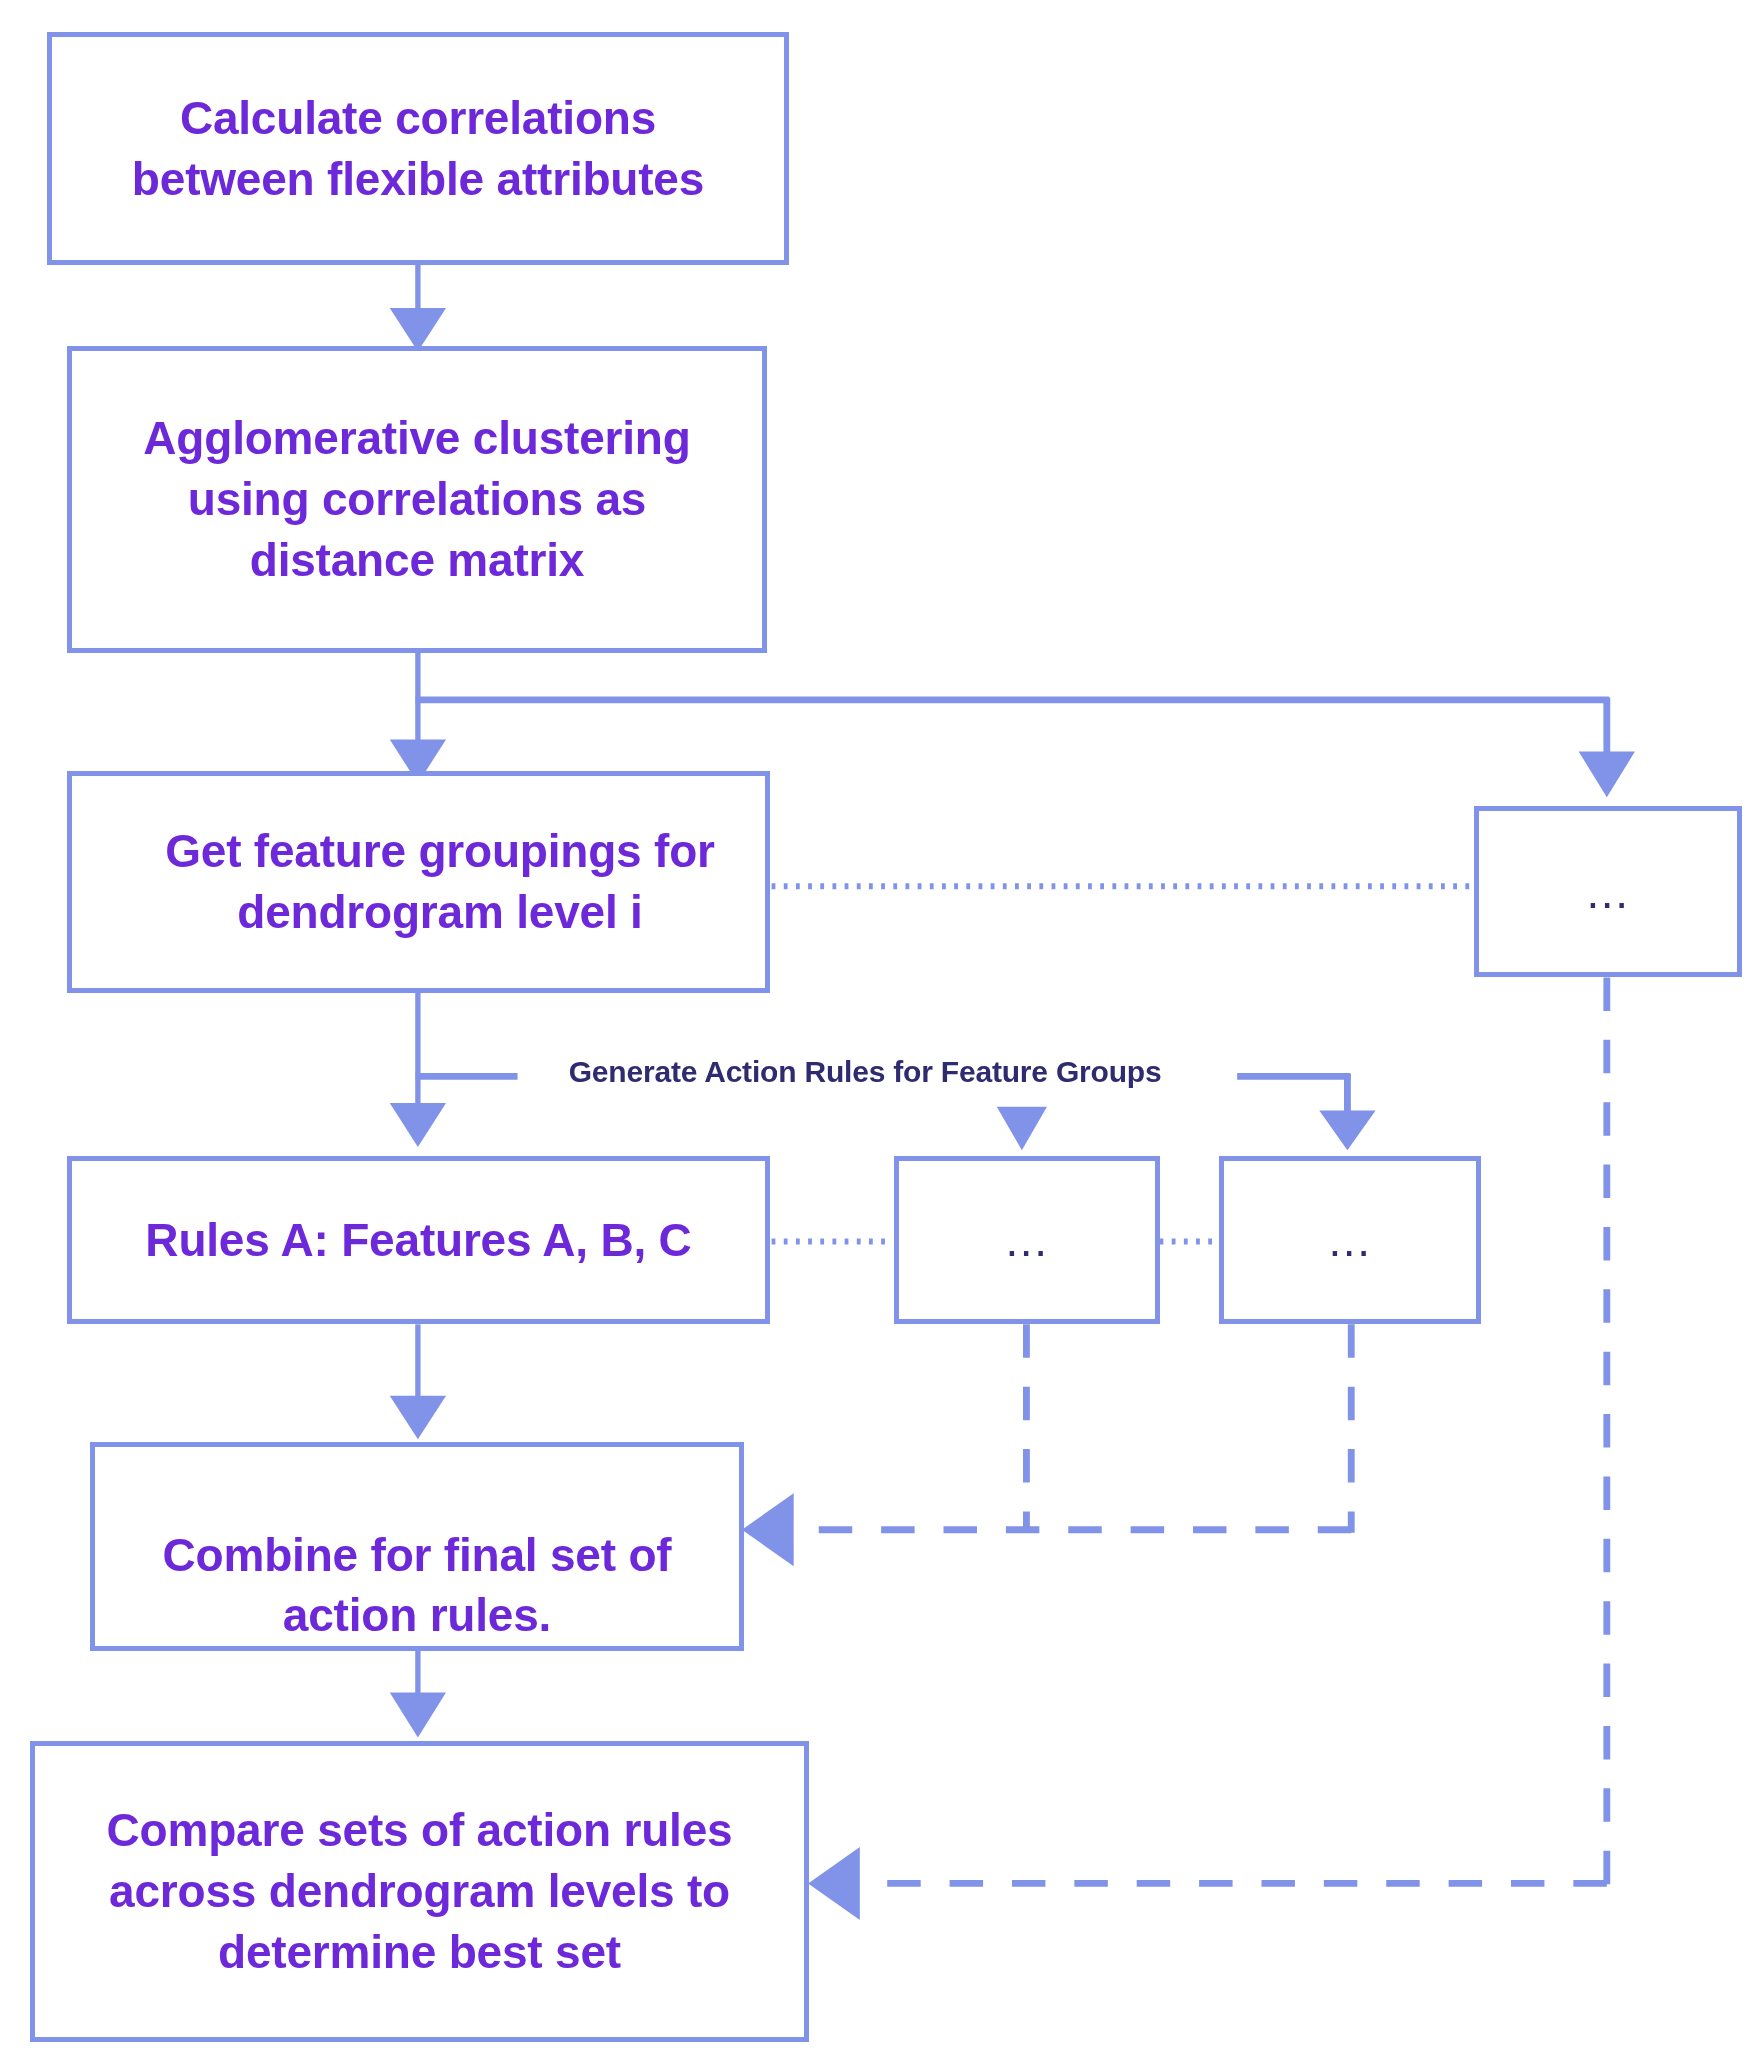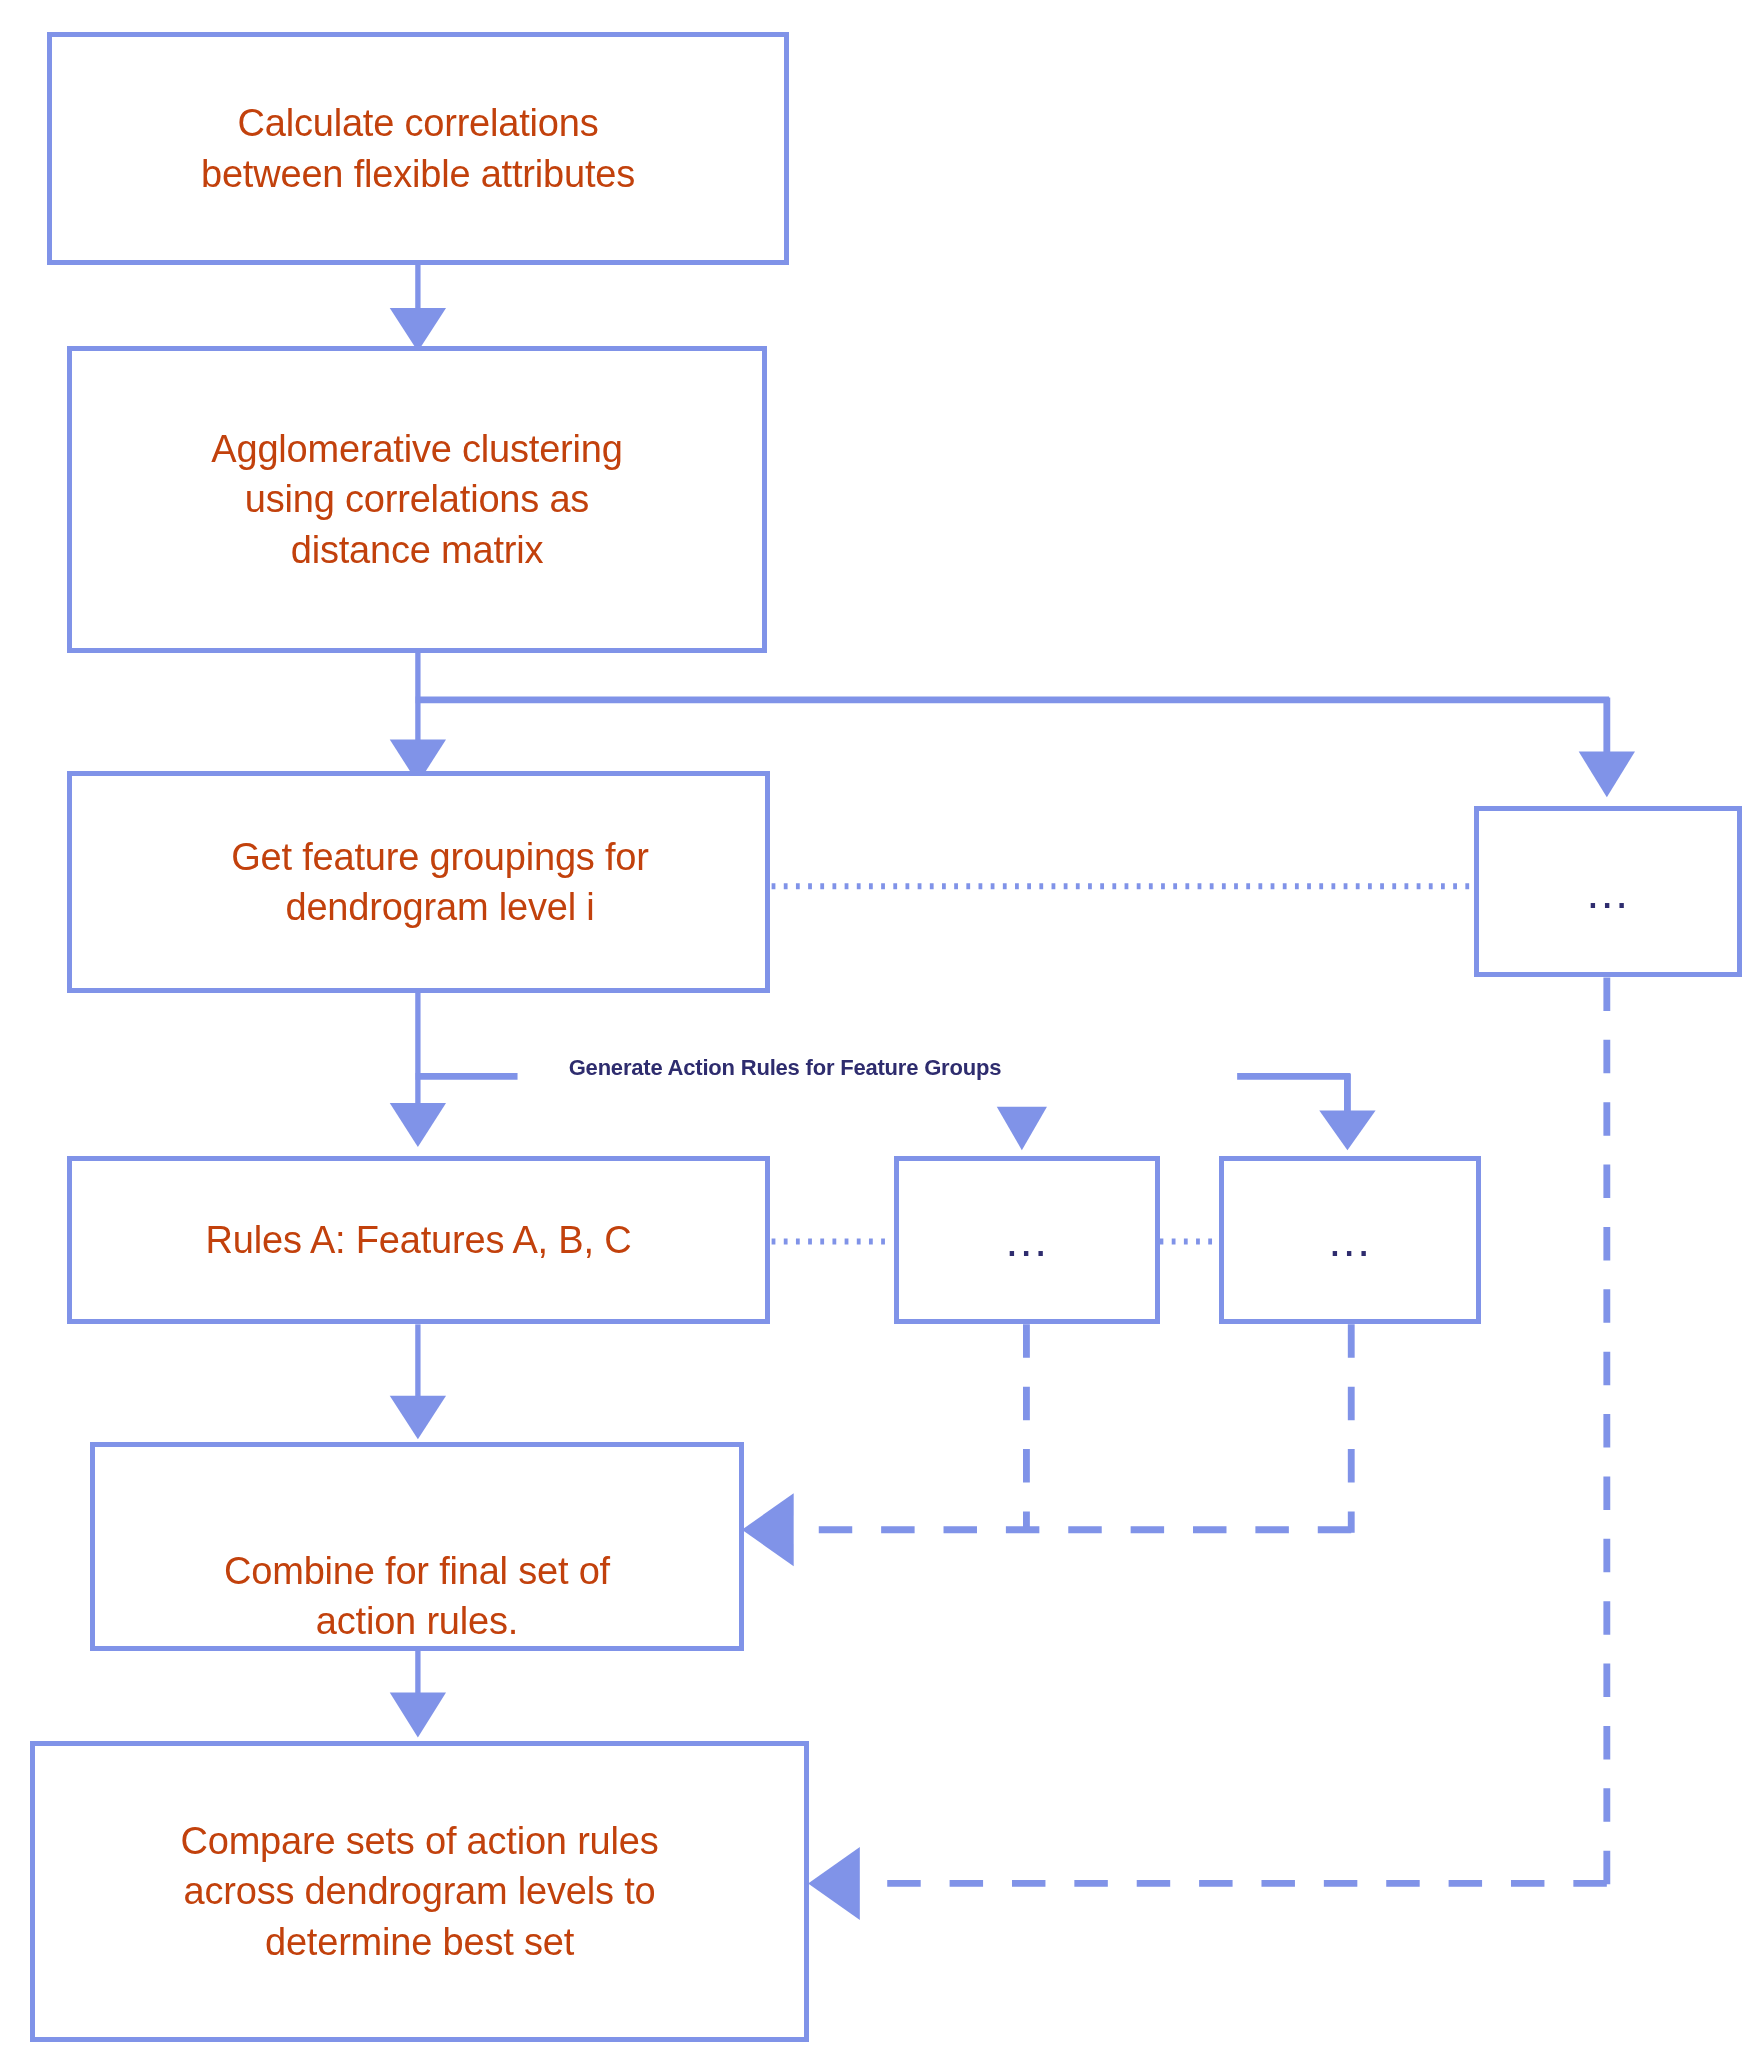--- a/index.html
+++ b/index.html
@@ -25,41 +25,41 @@
     position: absolute;
     box-sizing: border-box;
     border: 5.3px solid #8093e8;
     background: #ffffff;
     display: flex;
     align-items: center;
     justify-content: center;
     text-align: center;
   }
   .node-label {
-    color: #c2410c;
+    color: #6d28d9;
     font-family: "Liberation Sans", sans-serif;
-    font-size: 38px;
+    font-size: 46px;
     line-height: 1.32;
-    font-weight: 400;
+    font-weight: 700;
     letter-spacing: -0.2px;
     white-space: pre-line;
     padding: 0 13.7px;
   }
   .ellipsis-label {
     color: #2e2c6e;
     font-family: "Liberation Sans", sans-serif;
     font-size: 46px;
     letter-spacing: 1.5px;
     line-height: 1;
   }
   .edge-label {
     position: absolute;
     color: #2e2c6e;
     font-family: "Liberation Sans", sans-serif;
-    font-size: 22px;
+    font-size: 30px;
     font-weight: bold;
     white-space: nowrap;
     background: #ffffff;
     padding: 0 10.7px;
     letter-spacing: -0.2px;
   }
 </style>
 </head>
 <body>
 

